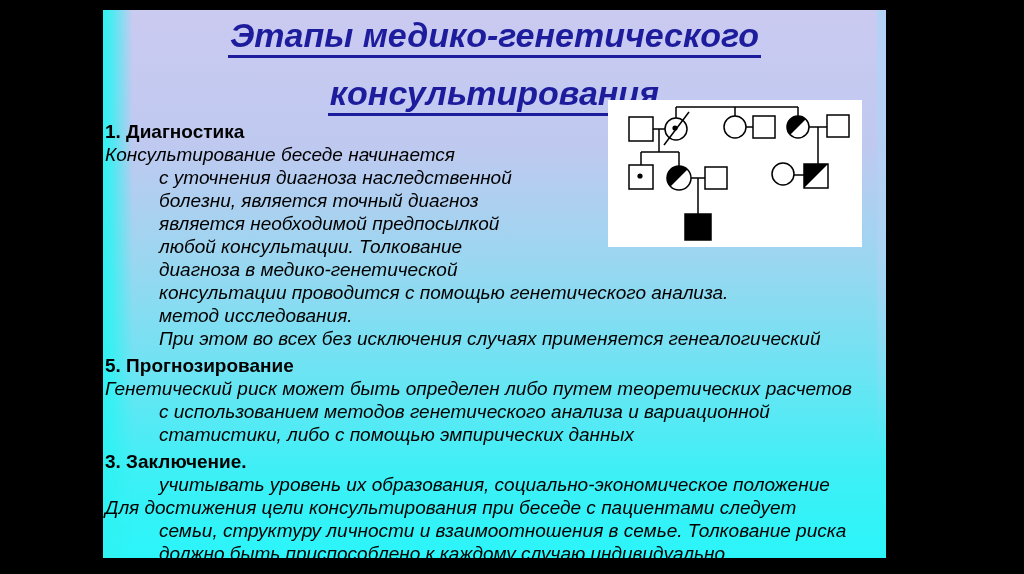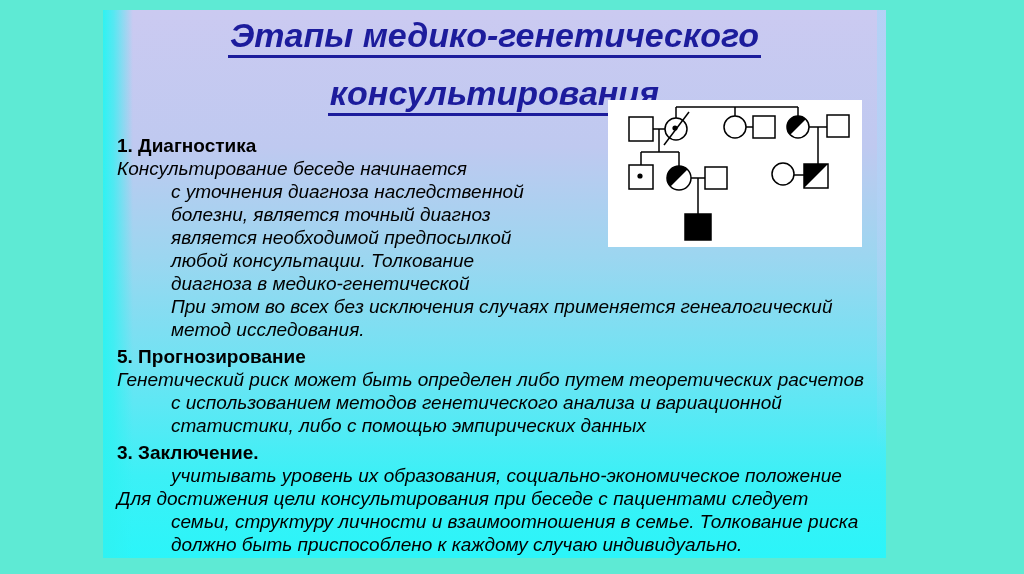--- a/index.html
+++ b/index.html
@@ -1,18 +1,18 @@
 <!DOCTYPE html>
 <html style="--title-color: #1c1c9c; --text-color: #000000; --bg-top: #cbcaf1; --bg-bottom: #2bf5f9; --edge-cyan: #2ff2f2; --pedigree-bg: #ffffff;"><head>
 <meta charset="utf-8">
 <style>
   html,body{margin:0;padding:0;}
   .page{
     position:relative; width:1024px; height:574px;
-    background:#5eead4; overflow:hidden;
+    background:#000000; overflow:hidden;
     font-family:"Liberation Sans", sans-serif;
     text-decoration:underline;
   }
   .slide{
     position:absolute; left:103px; top:10px; width:783px; height:548px;
     background:linear-gradient(to bottom,
       var(--bg-top) 0%, #bfc9f0 25%, #9cd6f0 45%,
       #6fe3f3 65%, #3cf0f6 85%, var(--bg-bottom) 100%);
     overflow:hidden;
   }
@@ -27,21 +27,21 @@
   .title{ position:relative; text-align:center; margin-top:6px; color:var(--title-color); }
   .title-line{
     display:inline-block;
     font:italic bold 34px/38px "Liberation Sans", sans-serif;
     border-bottom:3px solid currentColor;
     padding:0 2px 1px 2px;
     letter-spacing:0px;
   }
   .title-line2{ margin-top:16px; }
   .body-text{
-    position:relative; margin-top:18px; padding-left:14px;
+    position:relative; margin-top:4px; padding-left:2px;
     color:var(--text-color);
   }
   .heading{
     font:bold 19px/23px "Liberation Sans", sans-serif;
     margin-top:4px; white-space:nowrap;
   }
   .line{
     font:italic 19px/23px "Liberation Sans", sans-serif;
     white-space:nowrap;
   }
@@ -66,22 +66,23 @@
     </div>
 
     <div class="body-text">
         <div class="heading">1. Диагностика</div>
         <div class="line">Консультирование беседе начинается</div>
         <div class="line ind">с уточнения диагноза наследственной</div>
         <div class="line ind">болезни, является точный диагноз</div>
         <div class="line ind">является необходимой предпосылкой</div>
         <div class="line ind">любой консультации. Толкование</div>
         <div class="line ind">диагноза в медико-генетической</div>
+        <div class="line ind">консультации проводится с помощью генетического анализа.</div>
+        <div class="line ind">метод исследования.</div>
         <div class="line ind">При этом во всех без исключения случаях применяется генеалогический</div>
-        <div class="line ind">метод исследования.</div>
         <div class="heading">5. Прогнозирование</div>
         <div class="line">Генетический риск может быть определен либо путем теоретических расчетов</div>
         <div class="line ind">с использованием методов генетического анализа и вариационной</div>
         <div class="line ind">статистики, либо с помощью эмпирических данных</div>
         <div class="heading">3. Заключение.</div>
         <div class="line ind">учитывать уровень их образования, социально-экономическое положение</div>
         <div class="line">Для достижения цели консультирования при беседе с пациентами следует</div>
         <div class="line ind">семьи, структуру личности и взаимоотношения в семье. Толкование риска</div>
         <div class="line ind">должно быть приспособлено к каждому случаю индивидуально.</div>
       </div>

